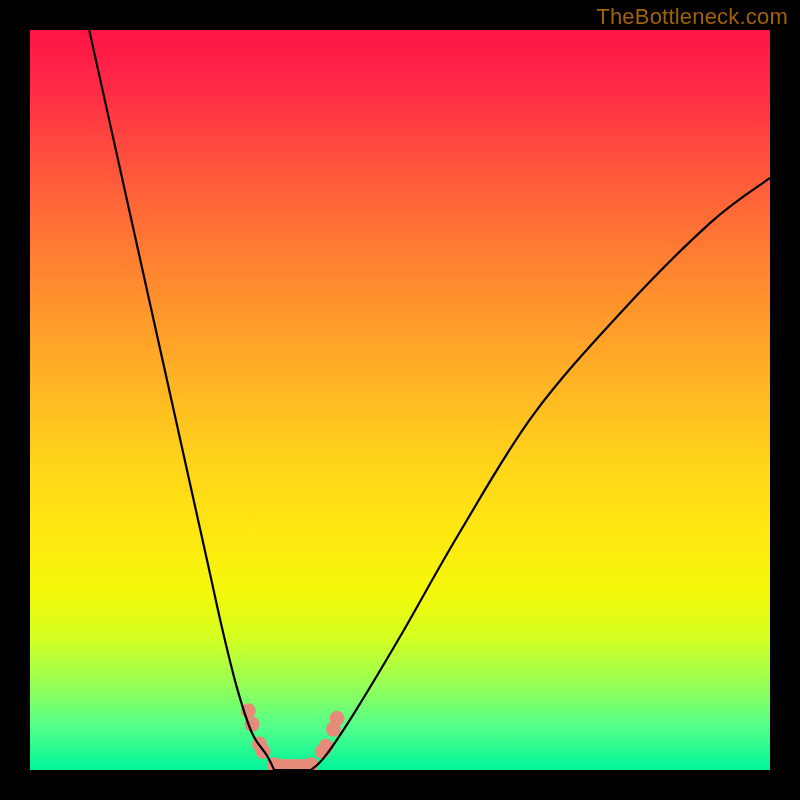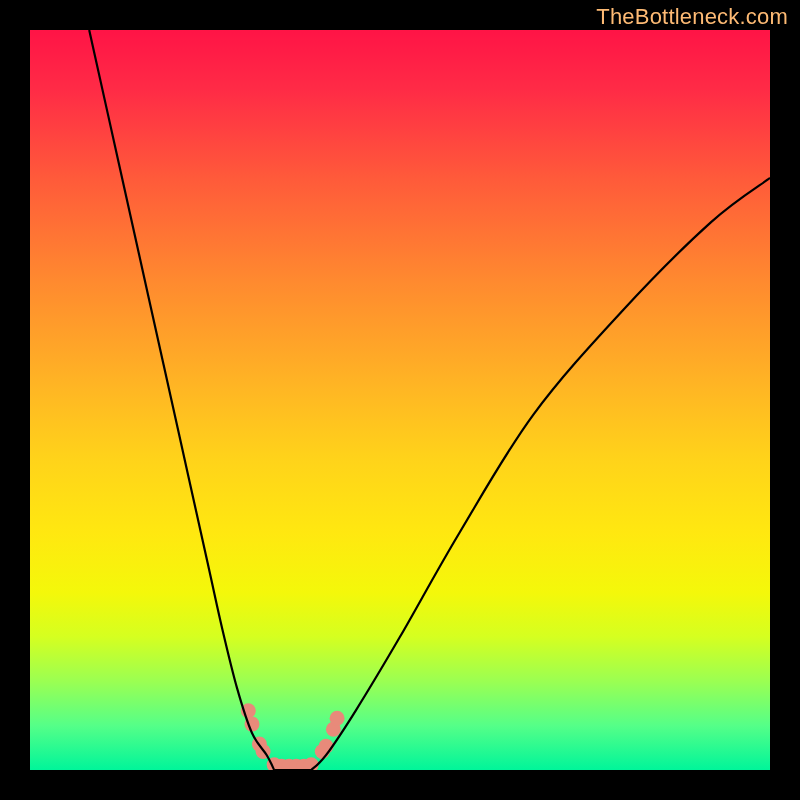--- a/index.html
+++ b/index.html
@@ -33,21 +33,21 @@
       #55ff88 94%,
       #00f59a 100%
     );
   }
   .watermark {
     position: absolute;
     top: 4px;
     right: 12px;
     font-family: Arial, Helvetica, sans-serif;
     font-size: 22px;
-    color: #fdba74;
+    color: #a16207;
     letter-spacing: 0.2px;
   }
   svg.curves {
     position: absolute;
     left: 0; top: 0;
     width: 740px; height: 740px;
   }
 </style>
 </head>
 <body>

